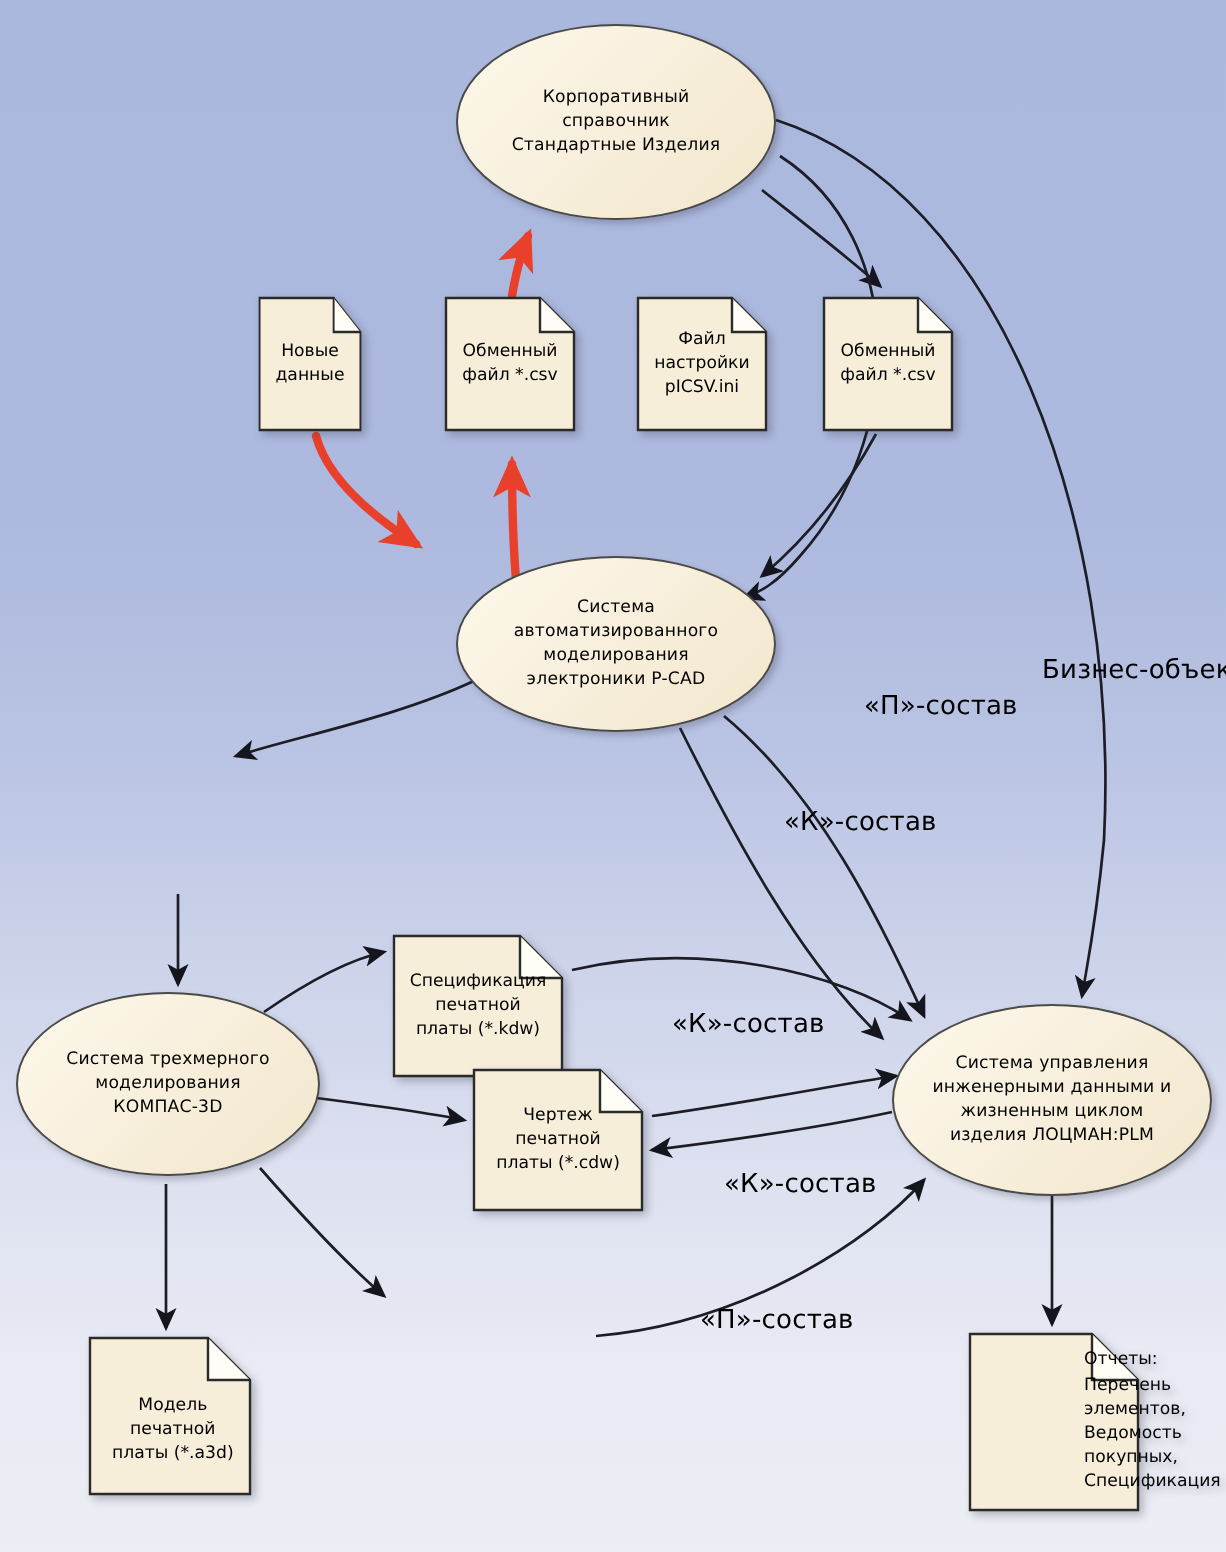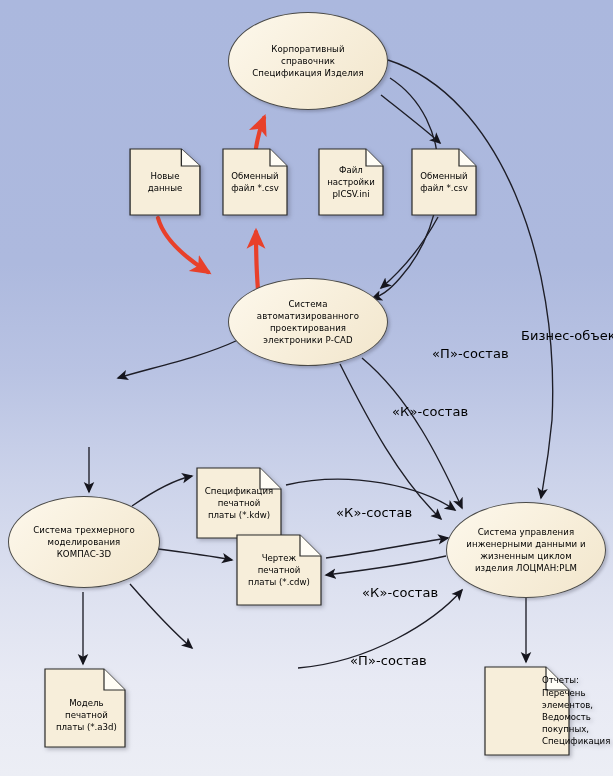--- a/index.html
+++ b/index.html
@@ -100,24 +100,24 @@
     <g fill="none" stroke="#e8402a" stroke-width="4.2" stroke-linecap="round" marker-end="url(#ahr)">
       <path d="M158,218 C164,240 186,258 208,272"></path>
       <path d="M258,290 C256,265 256,248 256,232"></path>
       <path d="M256,148 C258,136 260,128 264,118"></path>
     </g>
   </svg>
 
   <div class="node ellipse" style="left:228px;top:12px;width:160px;height:98px;">
     <div class="lbl" style="white-space:pre-line;">Корпоративный
 справочник
-Спецификация Изделия</div>
-  </div>
-
-  <div class="node doc al-center" style="left:129px;top:148px;width:72px;height:68px;">
+Стандартные Изделия</div>
+  </div>
+
+  <div class="node doc al-center" style="left:129px;top:148px;width:52px;height:68px;">
     <svg class="doc-svg" viewBox="0 0 66 68" preserveAspectRatio="none">
       <path d="M1,1 L48,1 L65,18 L65,67 L1,67 Z" fill="#f7eeda" stroke="#2a2a28" stroke-width="1.2"></path>
       <path d="M48,1 L48,18 L65,18" fill="#fffdf6" stroke="#2a2a28" stroke-width="1.2"></path>
     </svg>
     <div class="lbl" style="white-space:pre-line;padding:0 6px;">Новые
 данные</div>
   </div>
 
   <div class="node doc al-center" style="left:222px;top:148px;width:66px;height:68px;">
     <svg class="doc-svg" viewBox="0 0 66 68" preserveAspectRatio="none">
@@ -143,21 +143,21 @@
       <path d="M1,1 L48,1 L65,18 L65,67 L1,67 Z" fill="#f7eeda" stroke="#2a2a28" stroke-width="1.2"></path>
       <path d="M48,1 L48,18 L65,18" fill="#fffdf6" stroke="#2a2a28" stroke-width="1.2"></path>
     </svg>
     <div class="lbl" style="white-space:pre-line;padding:0 4px;">Обменный
 файл *.csv</div>
   </div>
 
   <div class="node ellipse" style="left:228px;top:278px;width:160px;height:88px;">
     <div class="lbl" style="white-space:pre-line;padding:0 4px;">Система
 автоматизированного
-проектирования
+моделирования
 электроники P-CAD</div>
   </div>
 
 
   <div class="node ellipse" style="left:8px;top:496px;width:152px;height:92px;">
     <div class="lbl" style="white-space:pre-line;padding:0 3px;">Система трехмерного
 моделирования
 КОМПАС-3D</div>
   </div>
 

